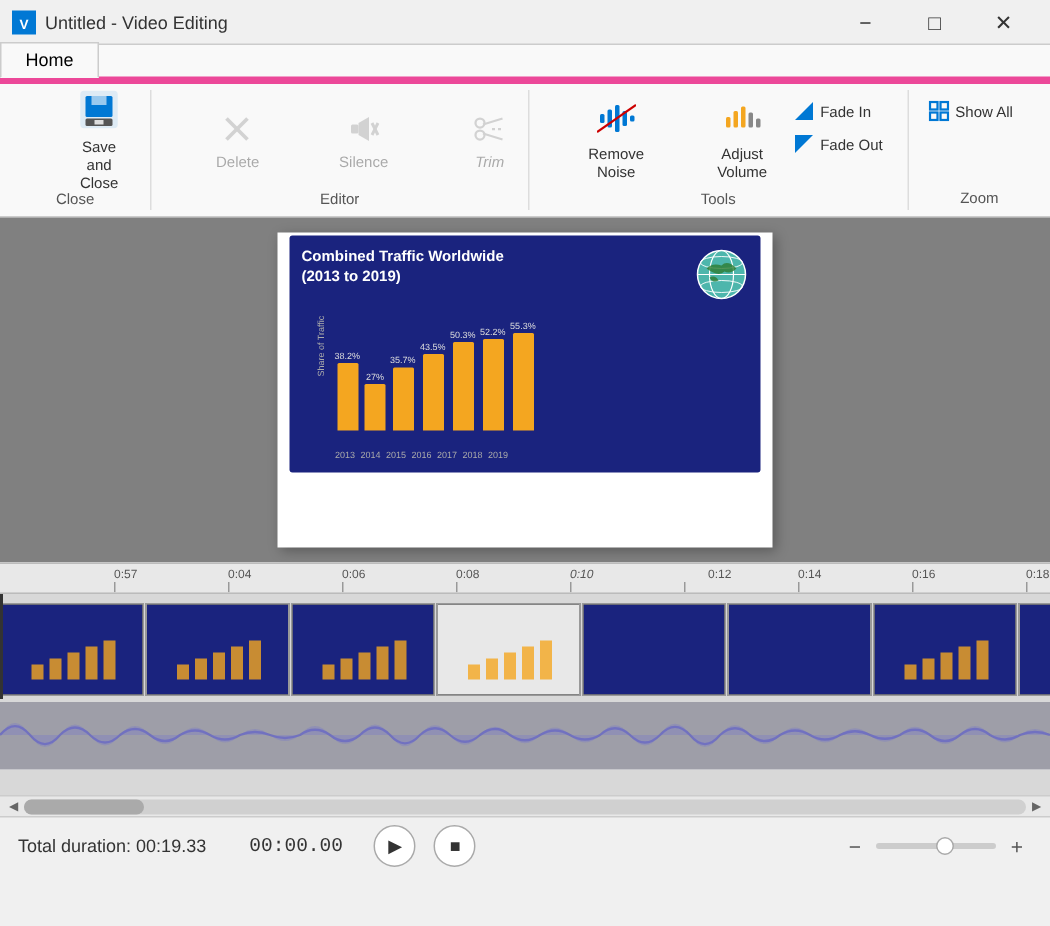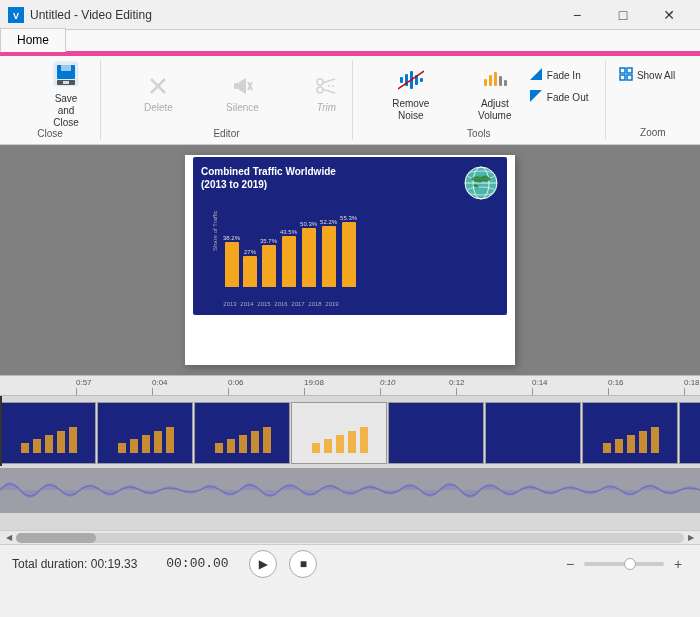--- a/index.html
+++ b/index.html
@@ -612,25 +612,25 @@
 </div>
 
 <div id="timeline">
   <div id="timeline-ruler" style="position:relative;width:100%;height:100%;">
   <span class="ruler-tick" style="left: 76px;">0:57</span>
       <div class="ruler-line" style="left: 76px;"></div>
       <span class="ruler-tick" style="left: 152px;">0:04</span>
       <div class="ruler-line" style="left: 152px;"></div>
       <span class="ruler-tick" style="left: 228px;">0:06</span>
       <div class="ruler-line" style="left: 228px;"></div>
-      <span class="ruler-tick" style="left: 304px;">19:08</span>
+      <span class="ruler-tick" style="left: 304px;">0:08</span>
       <div class="ruler-line" style="left: 304px;"></div>
       <span class="ruler-tick" style="left: 380px; font-style: italic;">0:10</span>
       <div class="ruler-line" style="left: 380px;"></div>
-      <span class="ruler-tick" style="left: 449px;">0:12</span>
+      <span class="ruler-tick" style="left: 472px;">0:12</span>
       <div class="ruler-line" style="left: 456px;"></div>
       <span class="ruler-tick" style="left: 532px;">0:14</span>
       <div class="ruler-line" style="left: 532px;"></div>
       <span class="ruler-tick" style="left: 608px;">0:16</span>
       <div class="ruler-line" style="left: 608px;"></div>
       <span class="ruler-tick" style="left: 684px;">0:18</span>
       <div class="ruler-line" style="left: 684px;"></div>
     </div>
 </div>
 

